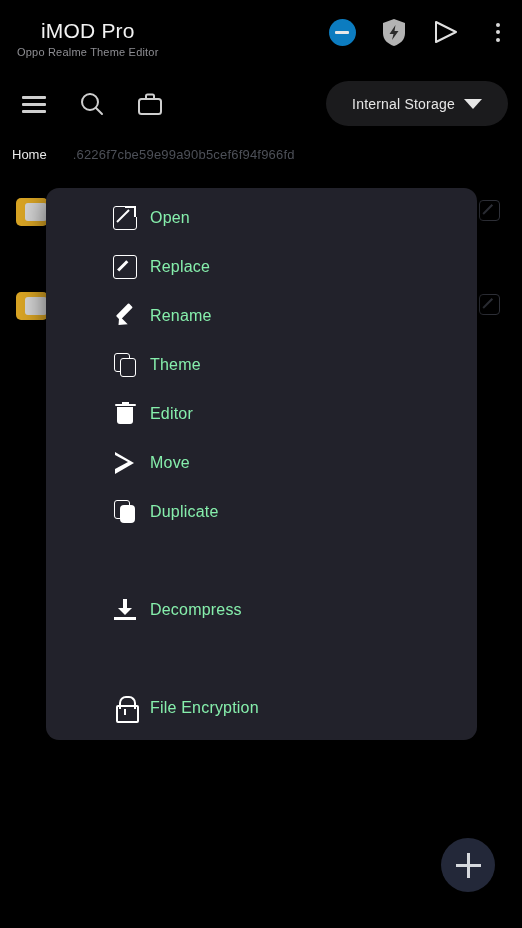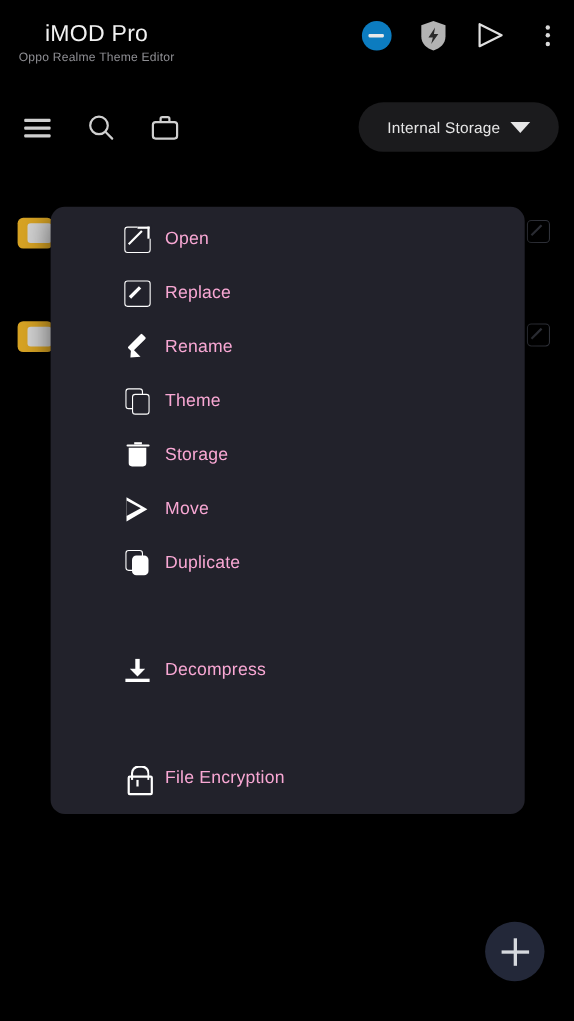--- a/index.html
+++ b/index.html
@@ -22,21 +22,21 @@
   .header-icons{position:absolute;right:8px;top:14px;display:flex;align-items:center;gap:20px;height:36px;}
   .hicon{width:32px;height:32px;display:flex;align-items:center;justify-content:center;}
 
   .minus-circle{width:27px;height:27px;border-radius:50%;background:#0c7cc0;display:flex;align-items:center;justify-content:center;}
   .minus-bar{width:14px;height:3px;background:#e8e8e8;border-radius:1px;}
 
   .dots{display:flex;flex-direction:column;gap:3.5px;align-items:center;}
   .dots i{display:block;width:4px;height:4px;border-radius:50%;background:#d9d9d9;}
 
   
-  .toolbar{position:absolute;left:0;top:90px;width:522px;height:52px;}
+  .toolbar{position:absolute;left:0;top:78px;width:522px;height:52px;}
   .tool-left{position:absolute;left:14px;top:6px;display:flex;align-items:center;gap:18px;}
   .tbtn{width:40px;height:40px;display:flex;align-items:center;justify-content:center;}
 
   .hamburger{width:24px;height:17px;display:flex;flex-direction:column;justify-content:space-between;}
   .hamburger span{display:block;height:3px;width:100%;background:#cfcfcf;border-radius:1px;}
 
   .storage-pill{
     position:absolute;right:14px;top:3px;height:45px;min-width:148px;
     background:#1b1b1d;border-radius:23px;
     display:flex;align-items:center;justify-content:center;gap:9px;padding:0 17px;
@@ -63,21 +63,21 @@
     position:absolute;left:46px;top:188px;width:431px;height:552px;
     background:#22222b;border-radius:13px;
     box-shadow:0 6px 26px rgba(0,0,0,.6);
     overflow:hidden;
   }
   .ctx-item{
     position:absolute;left:0;width:431px;height:49px;
     display:flex;align-items:center;
   }
   .ctx-icon{position:absolute;left:66px;width:26px;height:26px;display:flex;align-items:center;justify-content:center;}
-  .ctx-label{position:absolute;left:104px;font-size:16px;color:#f9a8d4;letter-spacing:.2px;}
+  .ctx-label{position:absolute;left:104px;font-size:16px;color:#86efac;letter-spacing:.2px;}
 
   
   .ic-open{position:relative;width:22px;height:22px;border:1.9px solid #fff;border-radius:3px;}
   .ic-open:before{content:"";position:absolute;right:-2px;top:-3px;width:13px;height:13px;background:#22222b;}
   .ic-open:after{content:"";position:absolute;left:3px;top:14px;width:17px;height:2px;background:#fff;transform:rotate(-45deg);transform-origin:left center;}
   .ic-open i{position:absolute;right:0px;top:-1px;width:9px;height:9px;border-top:2px solid #fff;border-right:2px solid #fff;}
 
   .ic-replace{position:relative;width:22px;height:22px;border:1.9px solid #fff;border-radius:3px;}
   .ic-replace:after{content:"";position:absolute;left:4px;top:13px;width:13px;height:2.6px;background:#fff;transform:rotate(-45deg);transform-origin:left center;}
 
@@ -195,20 +195,24 @@
         </svg>
       </div>
     </div>
 
     <div class="storage-pill">
       <span class="storage-label">Internal Storage</span>
       <span class="caret"></span>
     </div>
   </div>
 
+  <div class="breadcrumb">
+    <span class="crumb-home">Home</span>
+    <span class="crumb-path">.6226f7cbe59e99a90b5cef6f94f966fd</span>
+  </div>
 
   <div class="file-list">
     <div class="file-row">
       <div class="folder-icon">
         <div class="folder-body"></div>
           <div class="folder-inner"></div>
       </div>
       <div class="row-edit"></div>
     </div>
     <div class="file-row">
@@ -256,21 +260,21 @@
     </div>
 
     <div class="ctx-item" style="top:201px">
       <span class="ctx-icon">
         <span class="ic-trash">
             <span class="hdl"></span>
             <span class="lid"></span>
             <span class="can"></span>
           </span>
       </span>
-      <span class="ctx-label">Storage</span>
+      <span class="ctx-label">Editor</span>
     </div>
 
     <div class="ctx-item" style="top:250px">
       <span class="ctx-icon">
           <span class="ic-play"></span>
         </span>
       <span class="ctx-label">Move</span>
     </div>
 
     <div class="ctx-item" style="top:299px">

